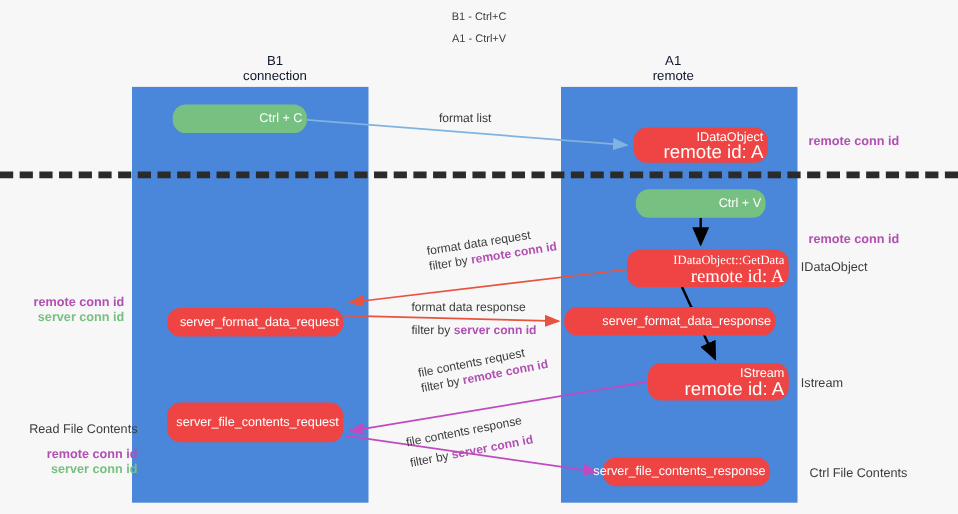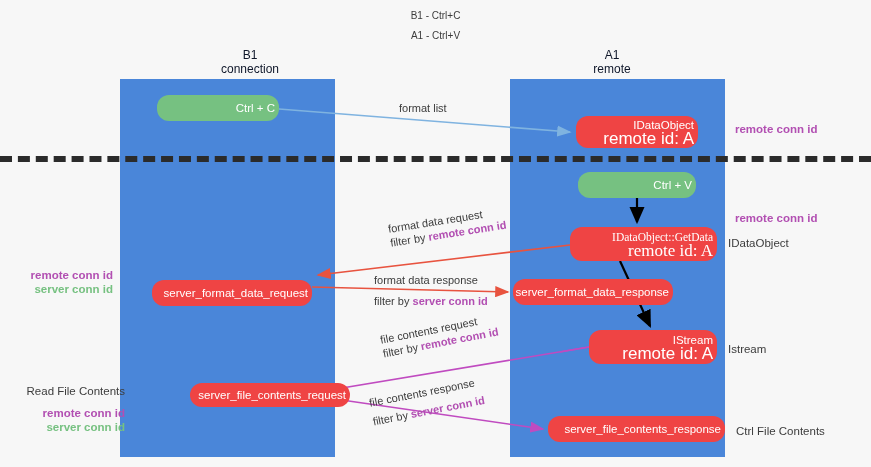--- a/index.html
+++ b/index.html
@@ -45,24 +45,24 @@
   }
   .node.green{background:#76c181;}
   .node.orange{background:#ef4444;}
   .node .l2{font-size:17px;}
 
   #n-ctrlc{left:157px;top:95px;width:122px;height:26px;}
   #n-idataobject{left:576px;top:116px;width:122px;height:32px;}
   #n-ctrlv{left:578px;top:172px;width:118px;height:26px;}
   #n-getdata{left:570px;top:227px;width:147px;height:34px;font-family:Liberation Serif, serif;}
   #n-sfdreq{left:152px;top:280px;width:160px;height:26px;}
-  #n-sfdresp{left:513px;top:279px;width:160px;height:26px;}
+  #n-sfdresp{left:513px;top:279px;width:192px;height:26px;}
   #n-istream{left:589px;top:330px;width:128px;height:34px;}
-  #n-sfcreq{left:152px;top:383px;width:160px;height:24px;margin-left:38px;}
-  #n-sfcresp{left:548px;top:416px;width:177px;height:26px;}
+  #n-sfcreq{left:152px;top:366px;width:160px;height:36px;}
+  #n-sfcresp{left:548px;top:416px;width:152px;height:26px;}
 
   
   .side{font-size:11.5px;line-height:15px;}
   .side.purple{color:#b24fb2;font-weight:bold;}
   .side.plain{color:#3c3c3c;}
   #s-remote1{left:735px;top:122px;}
   #s-remote2{left:735px;top:211px;}
   #s-dataobject{left:728px;top:236px;}
   #s-istream{left:728px;top:342px;}
   #s-write{left:736px;top:424px;}

